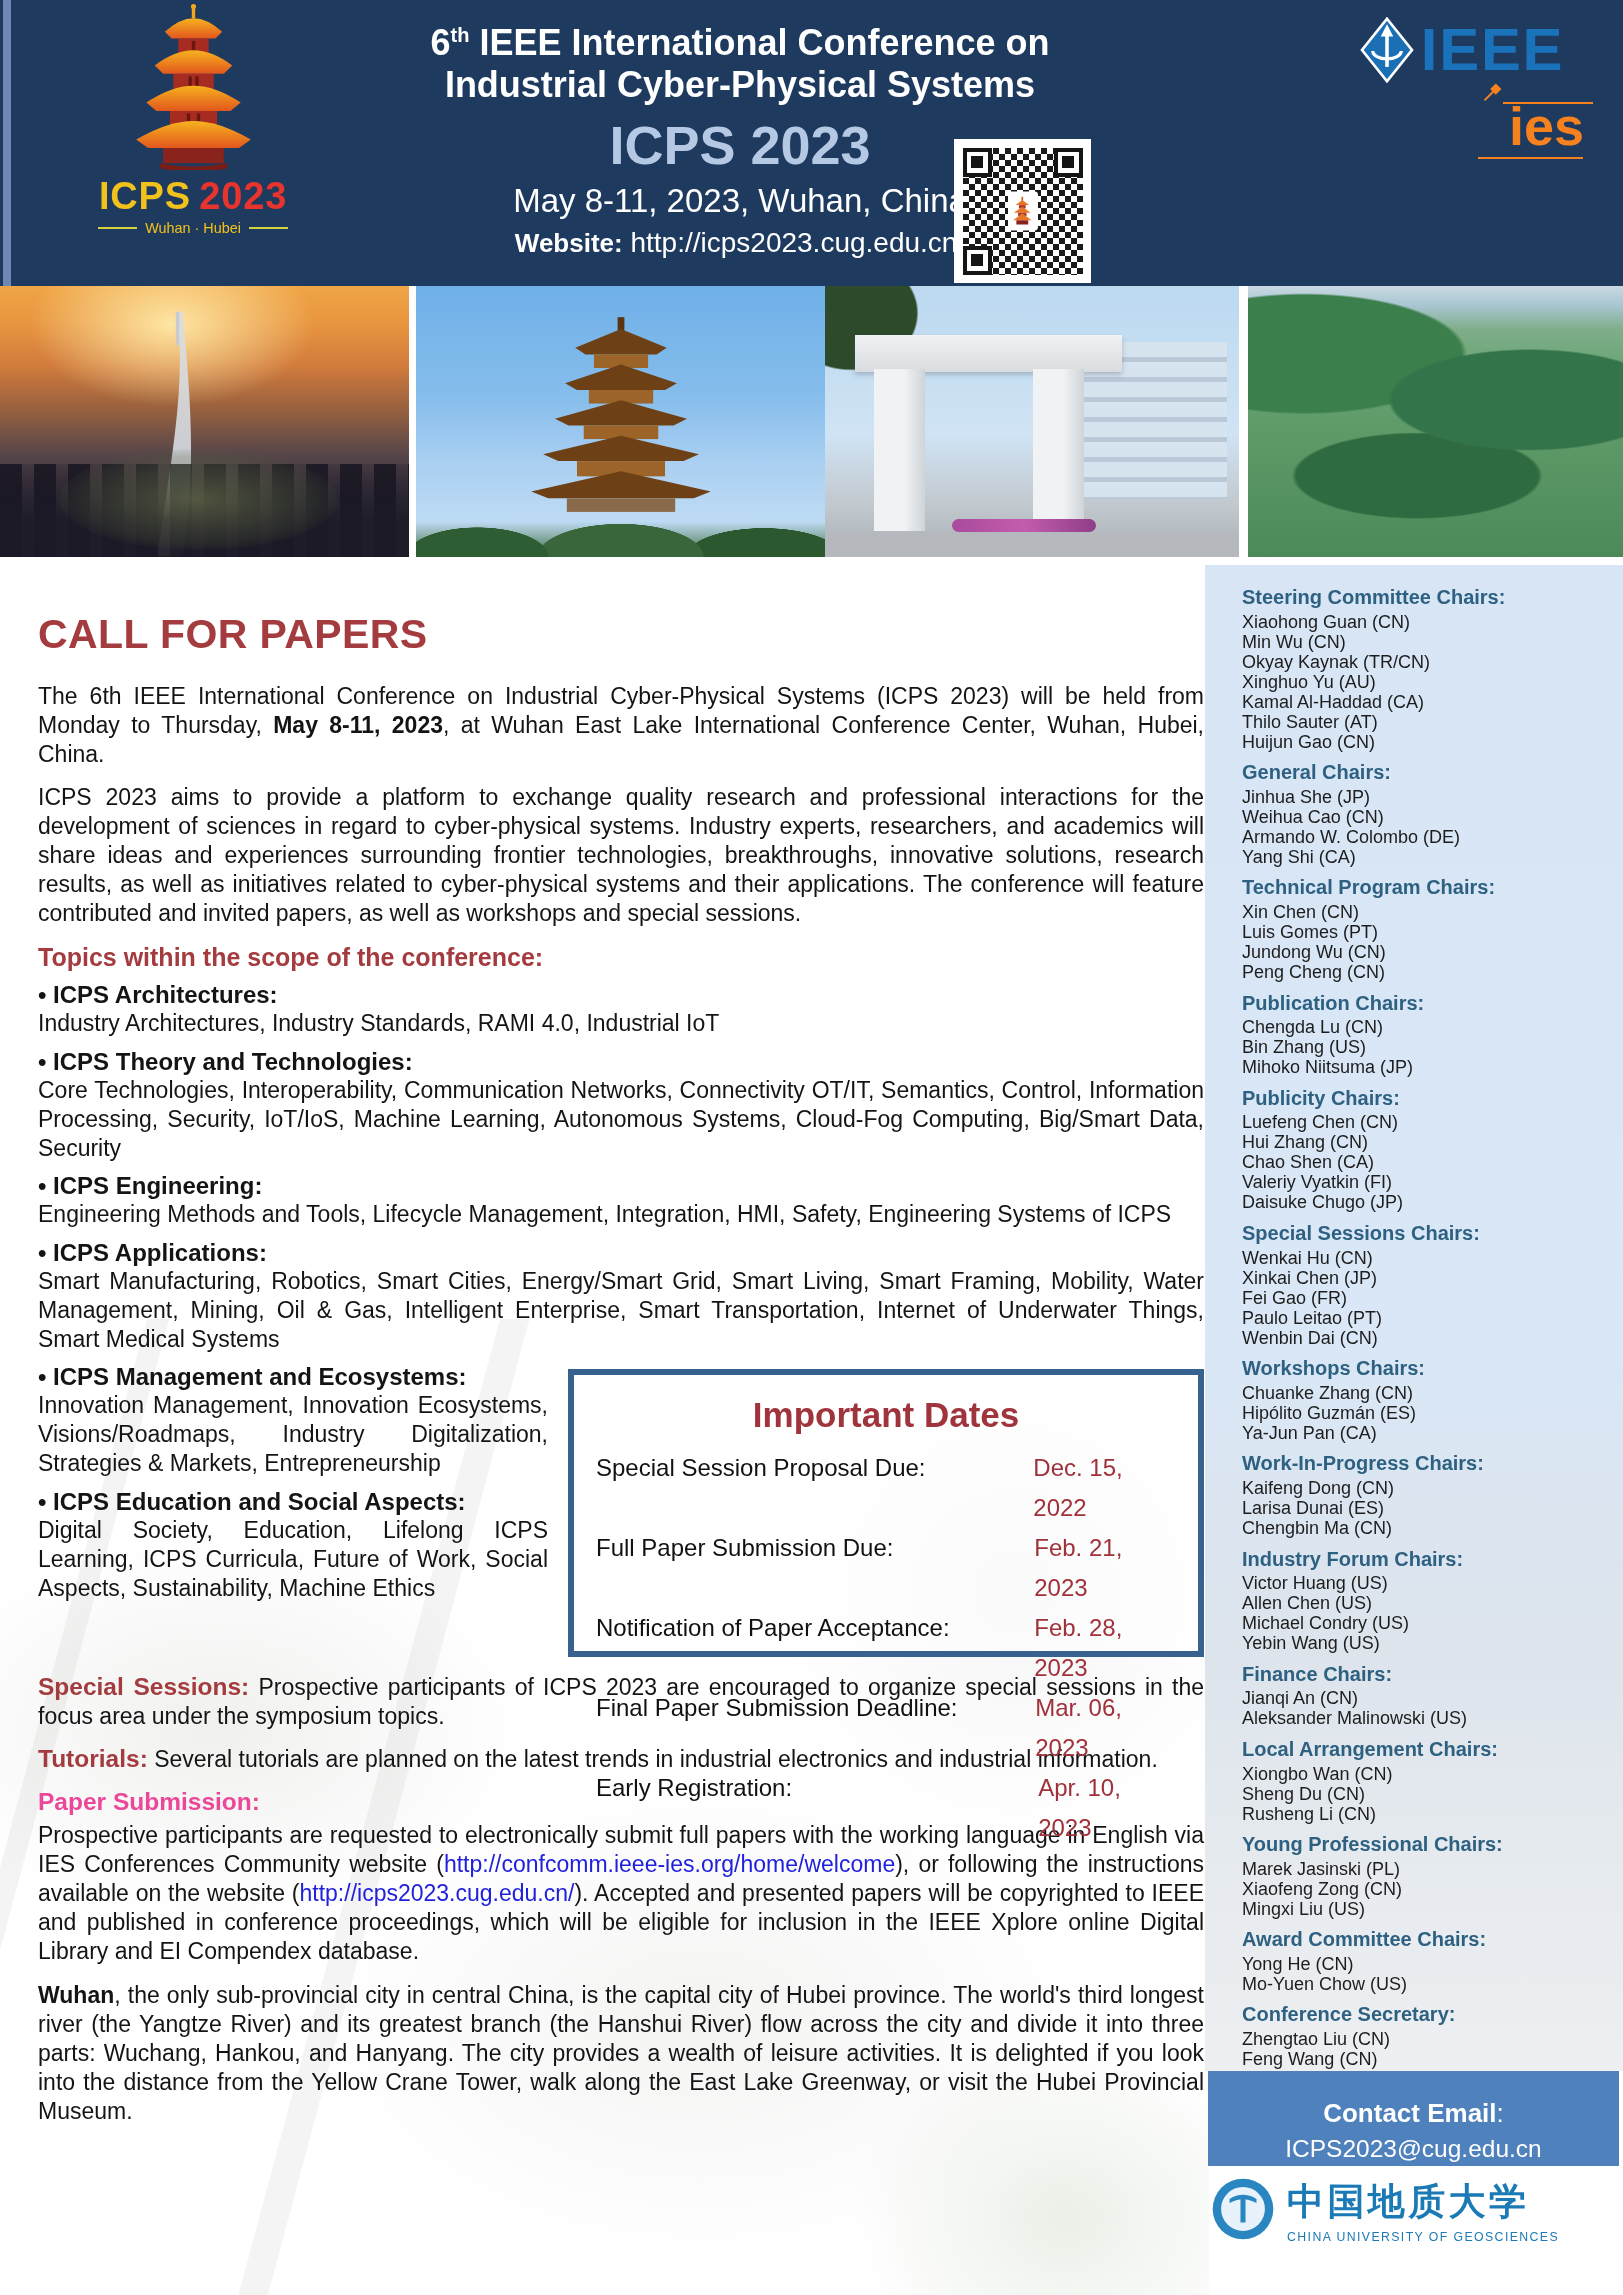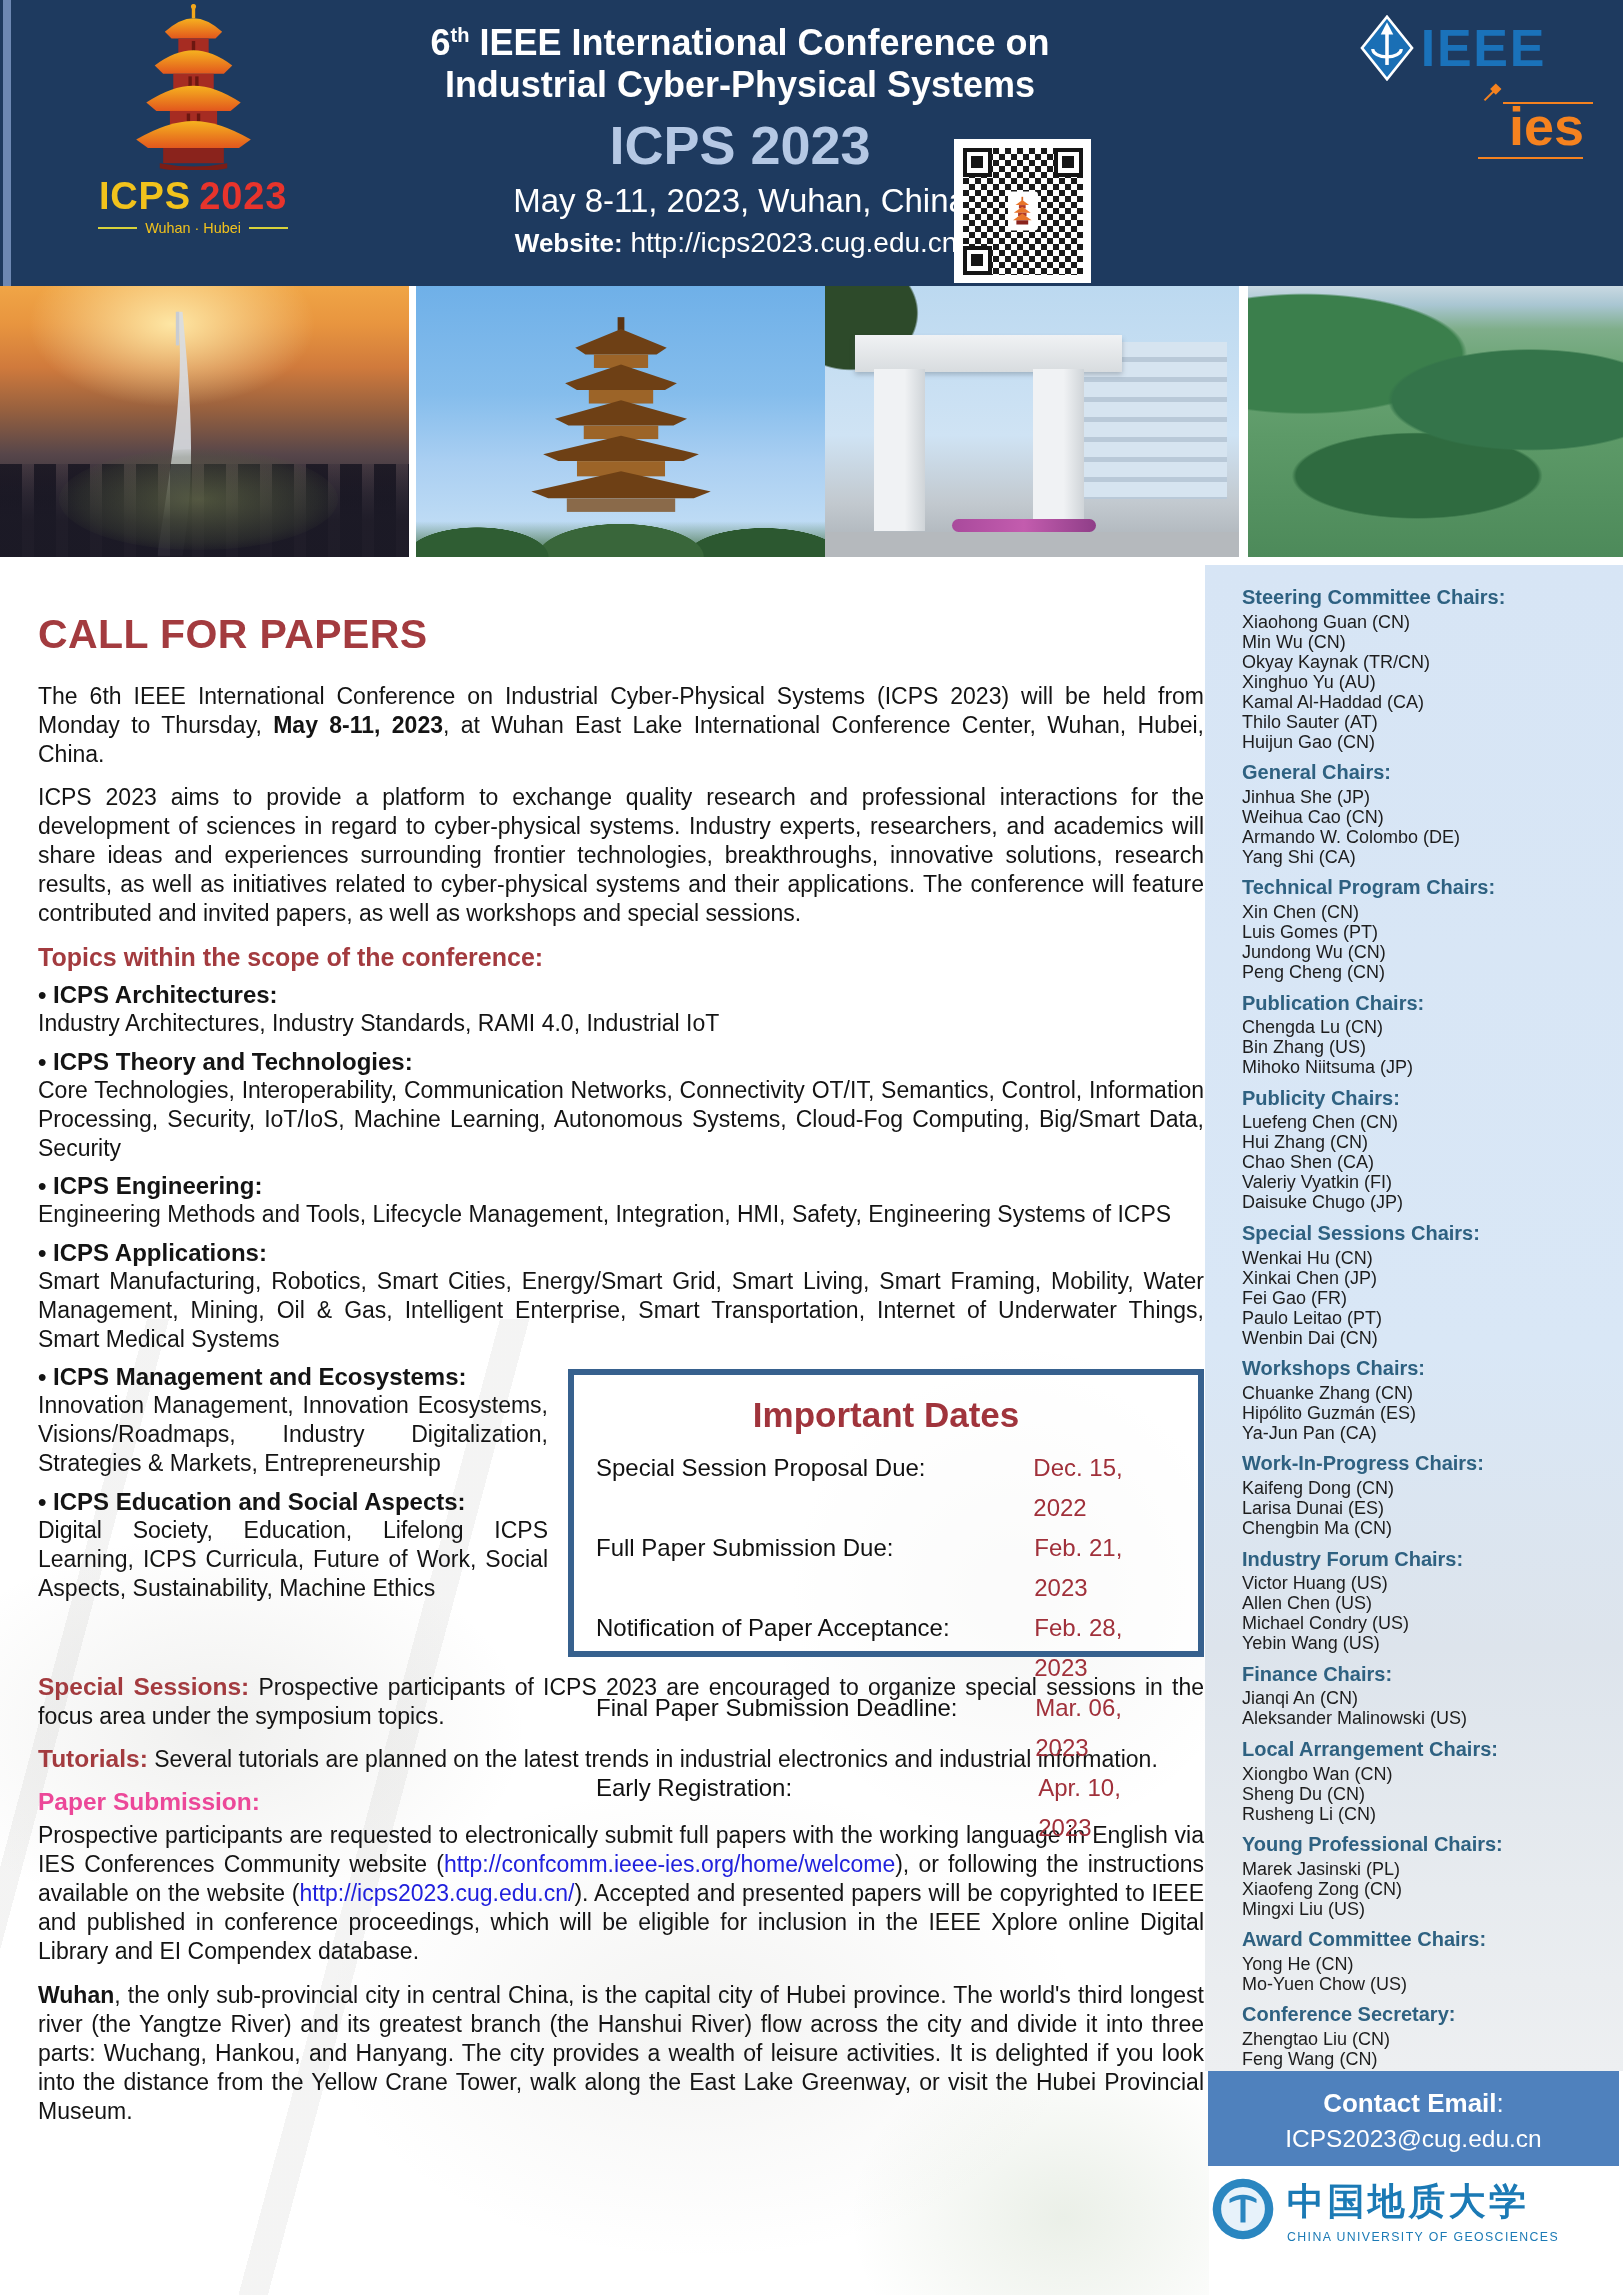--- a/index.html
+++ b/index.html
@@ -28,21 +28,21 @@
   .qr{position:absolute;left:954px;top:139px;width:137px;height:144px;background:#fff;padding:8.5px;box-sizing:border-box;}
   .qr-grid{position:relative;width:100%;height:100%;
      background:repeating-conic-gradient(#1a1a1a 0% 25%, #ffffff 0% 50%) 0 0/12px 12px;}
   .finder{position:absolute;width:29px;height:29px;background:#fff;border:4.2px solid #151515;box-sizing:border-box;}
   .finder::after{content:"";position:absolute;inset:4.2px;background:#151515;}
   .finder.tl{left:0;top:0;} .finder.tr{right:0;top:0;} .finder.bl{left:0;bottom:0;}
   .qr-badge{position:absolute;left:50%;top:50%;transform:translate(-50%,-50%);
      width:30px;height:39px;background:#fff;border-radius:3.4px;display:flex;align-items:center;justify-content:center;}
   
   .ieee{position:absolute;left:1360px;top:15px;display:flex;align-items:center;gap:6.8px;}
-  .ieee-text{font-size:52px;font-weight:800;color:#1a72ba;letter-spacing:1.7px;}
+  .ieee-text{font-size:60px;font-weight:800;color:#1a72ba;letter-spacing:1.7px;}
   
   .ies{position:absolute;left:1478px;top:83px;width:115px;height:88px;}
   .ies-line-top{position:absolute;left:25px;top:18.6px;right:0;height:2.5px;background:#f5821f;}
   .ies-line-bottom{position:absolute;left:0;bottom:12px;right:10px;height:2.5px;background:#f5821f;}
   .ies-spark{position:absolute;left:13.5px;top:1.7px;width:7.6px;height:7.6px;background:#f5821f;transform:rotate(45deg);}
   .ies-spark::after{content:"";position:absolute;left:2.5px;top:6.8px;width:2.5px;height:13.5px;background:#f5821f;}
   .ies-text{position:absolute;left:31px;top:12px;font-size:54px;font-weight:bold;color:#f5821f;line-height:63px;}
 
   
   .photos{position:absolute;left:0;top:286px;width:1624px;height:271px;background:#fff;}
@@ -109,21 +109,21 @@
   .wuhan{margin-top:15px;}
 
   
   .sidebar{position:absolute;left:1205px;top:565px;width:419px;height:1506px;box-sizing:border-box;
      padding:20px 10px 0 37px;z-index:1;
      background:linear-gradient(180deg,#d7e5f5 0%,#d9e7f6 52%,#dde4ec 72%,#e7ebef 88%,#edeff1 100%);}
   .sb-section{margin-bottom:8.5px;}
   .sb-heading{color:#2e6181;font-weight:bold;font-size:20px;line-height:25px;margin-bottom:1.7px;}
   .sb-name{font-size:18px;line-height:20px;color:#1d1d1d;}
   .contact{position:absolute;left:1208px;top:2071px;width:411px;height:95px;background:#4f81bd;
-     color:#fff;text-align:center;box-sizing:border-box;padding-top:14px;z-index:1;}
+     color:#fff;text-align:center;box-sizing:border-box;padding-top:24px;z-index:1;}
   .contact-label{font-size:26px;font-weight:bold;line-height:37px;}
   .contact-label .colon{font-weight:normal;}
   .contact-email{font-size:24.5px;line-height:34px;}
   .cug{position:absolute;left:1211px;top:2177px;width:406px;display:flex;align-items:flex-start;gap:12px;z-index:1;}
   .cug-texts{display:flex;flex-direction:column;}
   .cug-cn{font-size:37px;font-weight:bold;color:#1b7ab5;letter-spacing:3.4px;}
   .cug-en{margin-top:2.5px;font-size:12.3px;color:#1b7ab5;letter-spacing:1.4px;}
 </style>
 </head>
 <body>

